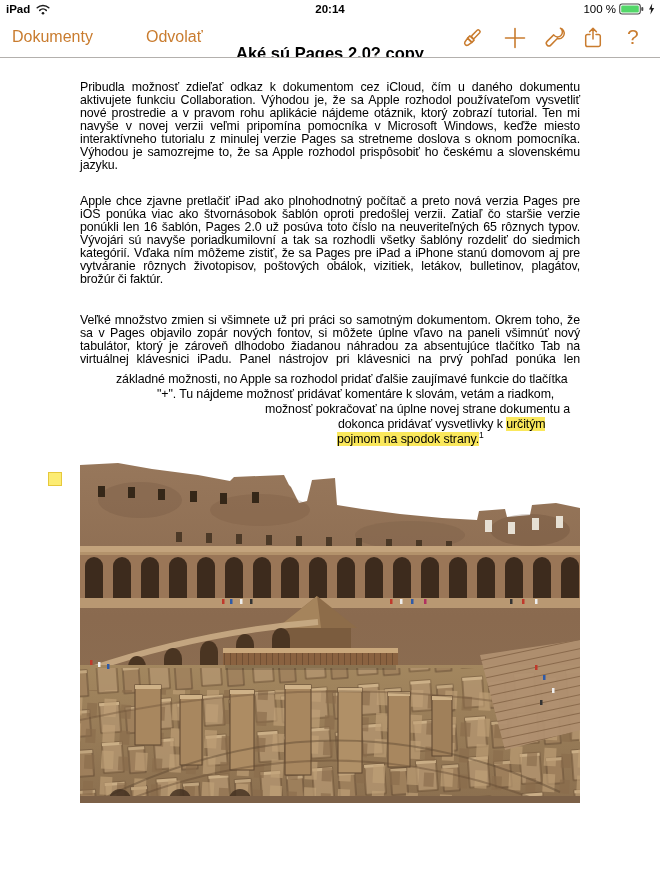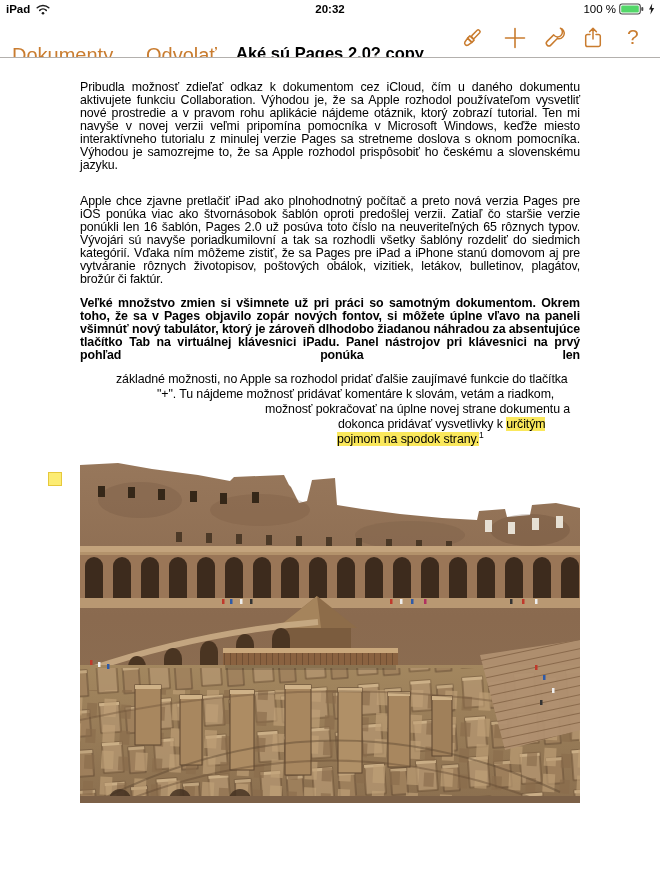--- a/index.html
+++ b/index.html
@@ -8,21 +8,21 @@
     font-family:"Liberation Sans", sans-serif;color:#000;
   }
   
   .status-bar{position:absolute;top:0;left:0;width:660px;height:20px;font-size:11.5px;color:#000;}
   .status-left{position:absolute;left:6px;top:3px;display:flex;align-items:center;gap:5px;font-weight:600;}
   .status-time{position:absolute;left:50%;top:3px;transform:translateX(-50%);font-weight:600;}
   .status-right{position:absolute;right:5px;top:3px;display:flex;align-items:flex-start;gap:3px;}
   
   .toolbar{position:absolute;top:20px;left:0;width:660px;height:37px;background:#fff;}
   .toolbar-divider{position:absolute;top:57px;left:0;width:660px;height:1px;background:#b3b0ad;}
-  .tb-btn{position:absolute;top:24px;font-size:20px;color:var(--accent);cursor:default;}
+  .tb-btn{position:absolute;top:8px;font-size:16px;color:var(--accent);cursor:default;}
   .tb-documents{left:12px;}
   .tb-undo{left:125px;margin-left:21px;}
   .tb-title{position:absolute;top:24px;left:50%;transform:translateX(-50%);font-size:16.5px;font-weight:700;color:#000;white-space:nowrap;}
   .tb-icon{position:absolute;top:5px;width:26px;height:26px;}
   .tb-help{position:absolute;top:5px;font-size:21px;color:var(--accent);font-weight:400;}
   
   .doc-page{position:absolute;top:58px;left:0;width:660px;height:822px;background:#fff;}
   .para{
     position:absolute;left:80px;width:500px;
     font-size:12.4px;line-height:13px;letter-spacing:-0.1px;
@@ -48,21 +48,21 @@
 
 <div class="status-bar">
   <div class="status-left">
     <span>iPad</span>
     <svg width="16" height="12" viewBox="0 0 16 12">
       <path d="M2.2,4.8 a8.2,8.2 0 0 1 11.6,0" fill="none" stroke="#1c1c1c" stroke-width="1.5" stroke-linecap="round"></path>
       <path d="M4.7,7.4 a4.7,4.7 0 0 1 6.6,0" fill="none" stroke="#1c1c1c" stroke-width="1.5" stroke-linecap="round"></path>
       <circle cx="8" cy="10.2" r="1.3" fill="#1c1c1c"></circle>
     </svg>
   </div>
-  <span class="status-time">20:32</span>
+  <span class="status-time">20:14</span>
   <div class="status-right">
     <span>100 %</span>
     <svg width="26" height="12" viewBox="0 0 26 12">
       <rect x="0.7" y="1" width="20.6" height="10" rx="2.4" fill="none" stroke="#4a4a4a" stroke-width="1.1"></rect>
       <rect x="2.2" y="2.5" width="17.6" height="7" rx="1.2" fill="#53D769"></rect>
       <rect x="22.3" y="4" width="2" height="4" rx="1" fill="#4a4a4a"></rect>
     </svg>
     <svg width="7" height="12" viewBox="0 0 7 12">
       <path d="M4.2,0.5 L1,6.4 h2.1 L2.4,11.4 L6.2,4.9 H3.8 Z" fill="#1c1c1c"></path>
     </svg>
@@ -94,21 +94,21 @@
     </g>
   </svg>
   <span class="tb-help" style="left:627px;">?</span>
 </div>
 <div class="toolbar-divider"></div>
 
 <div class="doc-page">
 
   <div class="para" style="top:23px;">Pribudla možnosť zdieľať odkaz k dokumentom cez iCloud, čím u daného dokumentu aktivujete funkciu Collaboration. Výhodou je, že sa Apple rozhodol používateľom vysvetliť nové prostredie a v pravom rohu aplikácie nájdeme otáznik, ktorý zobrazí tutorial. Ten mi navyše v novej verzii veľmi pripomína pomocníka v Microsoft Windows, keďže miesto interaktívneho tutorialu z minulej verzie Pages sa stretneme doslova s oknom pomocníka. Výhodou je samozrejme to, že sa Apple rozhodol prispôsobiť ho českému a slovenskému jazyku.</div>
   <div class="para" style="top:137px;">Apple chce zjavne pretlačiť iPad ako plnohodnotný počítač a preto nová verzia Pages pre iOS ponúka viac ako štvornásobok šablón oproti predošlej verzii. Zatiaľ čo staršie verzie ponúkli len 16 šablón, Pages 2.0 už posúva toto číslo na neuveriteľných 65 rôznych typov. Vývojári sú navyše poriadkumilovní a tak sa rozhodli všetky šablóny rozdeliť do siedmich kategórií. Vďaka ním môžeme zistiť, že sa Pages pre iPad a iPhone stanú domovom aj pre vytváranie rôznych životopisov, poštových obálok, vizitiek, letákov, bulletinov, plagátov, brožúr či faktúr.</div>
-  <div class="para para-intro" style="top:239px;font-weight:bold;">Veľké množstvo zmien si všimnete už pri práci so samotným dokumentom. Okrem toho, že sa v Pages objavilo zopár nových fontov, si môžete úplne vľavo na paneli všimnúť nový tabulátor, ktorý je zároveň dlhodobo žiadanou náhradou za absentujúce tlačítko Tab na virtuálnej klávesnici iPadu. Panel nástrojov pri klávesnici na prvý pohľad ponúka len</div>
+  <div class="para para-intro" style="top:256px;">Veľké množstvo zmien si všimnete už pri práci so samotným dokumentom. Okrem toho, že sa v Pages objavilo zopár nových fontov, si môžete úplne vľavo na paneli všimnúť nový tabulátor, ktorý je zároveň dlhodobo žiadanou náhradou za absentujúce tlačítko Tab na virtuálnej klávesnici iPadu. Panel nástrojov pri klávesnici na prvý pohľad ponúka len</div>
 
   <div class="wrap-line" style="top:314px;left:116px;">základné možnosti, no Apple sa rozhodol pridať ďalšie zaujímavé funkcie do tlačítka</div>
   <div class="wrap-line" style="top:329px;left:157px;">"+". Tu nájdeme možnosť pridávať komentáre k slovám, vetám a riadkom,</div>
   <div class="wrap-line" style="top:344px;left:265px;">možnosť pokračovať na úplne novej strane dokumentu a</div>
   <div class="wrap-line" style="top:359px;left:338px;">
     <span>dokonca pridávať vysvetlivky k </span><span class="hl">určitým</span>
   </div>
   <div class="wrap-line" style="top:374px;left:337px;">
     <span class="hl">pojmom na spodok strany.</span><sup class="fn-sup">1</sup>
   </div>

